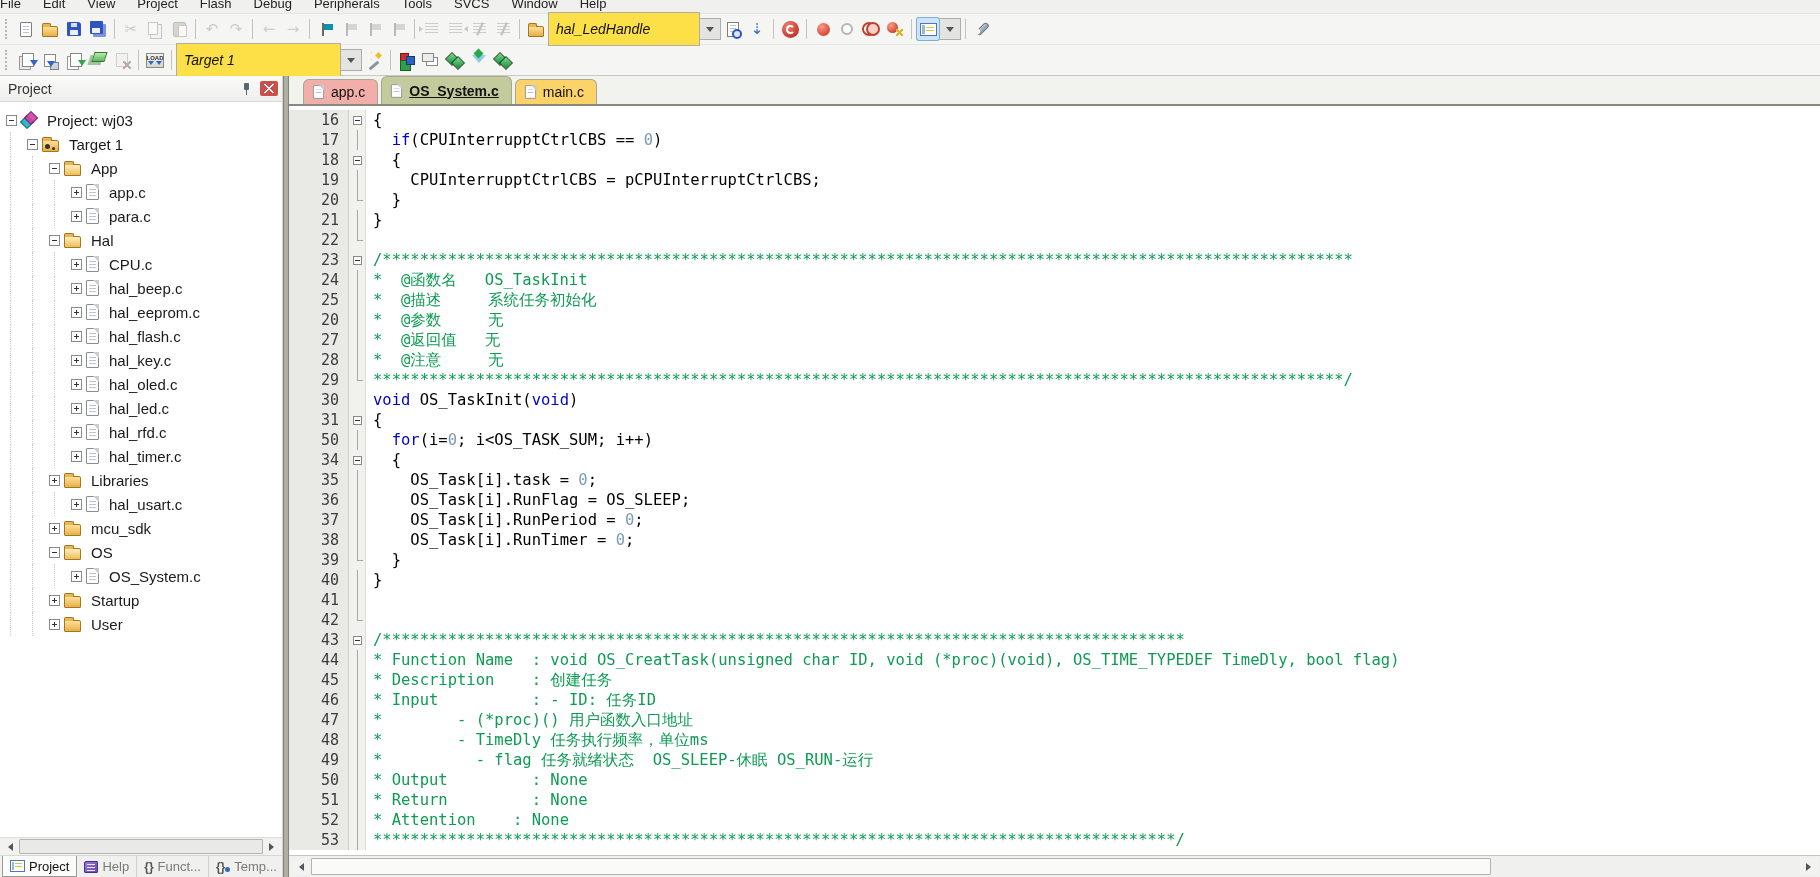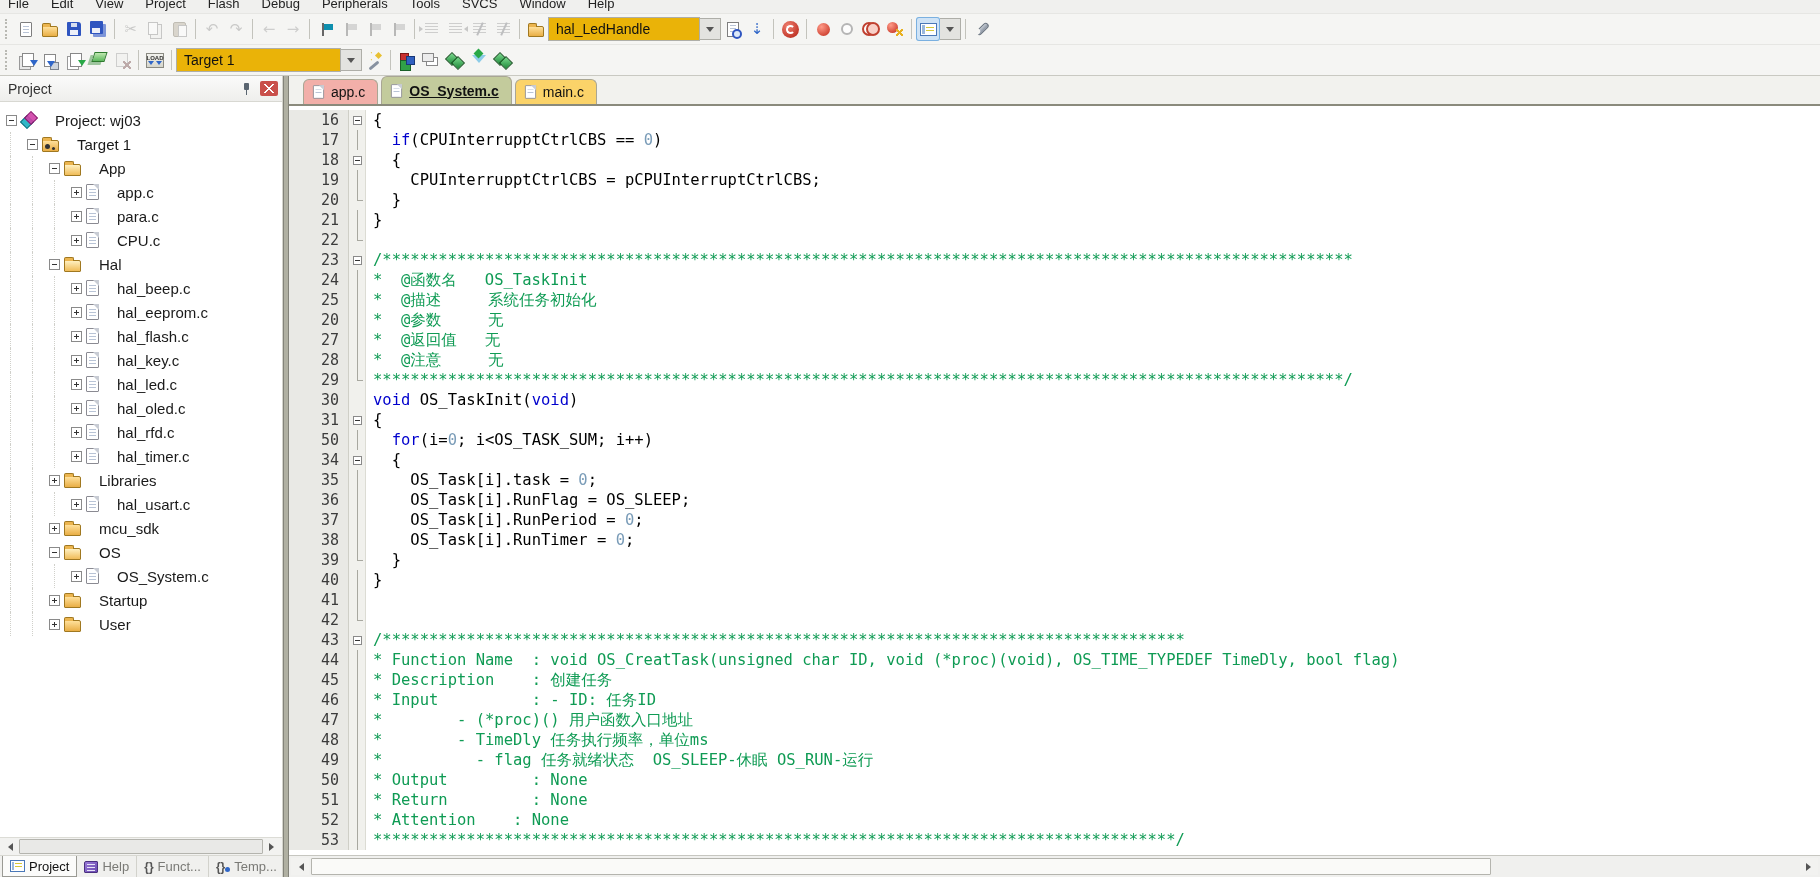--- a/index.html
+++ b/index.html
@@ -1,36 +1,36 @@
 <!DOCTYPE html>
 <html><head>
 <meta charset="utf-8">
 <style>
   * { margin:0; padding:0; box-sizing:border-box; }
   html,body { width:1820px; height:877px; overflow:hidden;
     font-family:"Liberation Sans","DejaVu Sans",sans-serif; background:#f0f0ee; }
 
   
-  #menubar { height:13px; background:#f0f0ee; overflow:hidden; padding-left:8px; }
+  #menubar { height:13px; background:#f0f0ee; overflow:hidden; }
   #menubar .mrow { display:flex; gap:22px; margin-top:-4px; }
   .mitem { font-size:13px; color:#222; white-space:nowrap; }
 
   
   .toolbar { height:31px; background:#f5f5f3; display:flex; align-items:center;
     padding:0 4px; border-top:1px solid #e6e6e3; }
   #toolbar2 { height:32px; border-bottom:1px solid #c9c9c2; }
   .grip { width:5px; height:20px; border-left:2px dotted #b9b9b3; margin:0 4px 0 1px; }
   .tsep { width:1px; height:20px; background:#c3c3bc; margin:0 4px; }
   .tbi { width:24px; height:24px; display:flex; align-items:center; justify-content:center;
     border-radius:3px; position:relative; flex:none; }
   .tbi.pressed { background:#cfe3f6; box-shadow:inset 0 0 0 1px #7ab0e0; }
   .dis { opacity:.42; filter:grayscale(70%); }
   .glyph { font-size:15px; line-height:1; font-family:"DejaVu Sans",sans-serif; }
-  .combo { height:24px; background:#eab308; border:1px solid #aeaea8; display:flex;
-    align-items:center; padding:0 7px; flex:none; }
+  .combo { height:34px; background:#fde047; border:1px solid #aeaea8; display:flex;
+    align-items:center; padding:0 7px; flex:none;font-style:italic; }
   .ctext { font-size:14px; color:#111; white-space:nowrap; }
   .dropbtn { width:21px; height:22px; background:#e3e3e0; border:1px solid #aeaea8;
     border-left:none; display:flex; align-items:center; justify-content:center; flex:none; }
   .tri-d { width:0; height:0; border:4px solid transparent; border-top:5px solid #555; margin-top:4px; }
   .micro { font-size:6px; line-height:1; color:#333; font-weight:bold; }
 
   
   .s-doc { width:12px; height:15px; background:#fff; border:1px solid #7e7e7e; border-radius:1px; position:relative; }
   .s-doc::after { content:""; position:absolute; left:2px; top:3px; width:6px; height:8px;
     background:repeating-linear-gradient(#b9c4d6 0 1px,transparent 1px 3px); }
@@ -150,21 +150,21 @@
     background:linear-gradient(45deg,transparent 44%,#fff 44% 56%,transparent 56%),
                linear-gradient(-45deg,transparent 44%,#fff 44% 56%,transparent 56%); }
   #tree { flex:1; background:#fff; overflow:hidden; padding-top:6px; }
   .trow { height:24px; display:flex; align-items:center; white-space:nowrap; }
   .tind { width:22px; height:100%; flex:none; border-left:1px dotted #d0d0ca; margin-left:10px; width:11px; }
   .tind + .tind { margin-left:11px; }
   .exp { width:11px; height:11px; border:1px solid #8a8a8a; background:#fff; flex:none;
     margin:0 4px 0 6px; position:relative; }
   .exp::before { content:""; position:absolute; left:2px; right:2px; top:4px; height:1px; background:#333; }
   .exp.plus::after { content:""; position:absolute; top:2px; bottom:2px; left:4px; width:1px; background:#333; }
-  .tlabel { font-size:15px; color:#1a1a1a; margin-left:18px; }
+  .tlabel { font-size:15px; color:#1a1a1a; margin-left:10px; }
   .ti { flex:none; }
   .ti-proj { width:16px; height:15px; position:relative; }
   .ti-proj::before { content:""; position:absolute; left:1px; top:4px; width:8px; height:8px;
     background:#30b8c8; transform:rotate(45deg); border:1px solid #13707c; }
   .ti-proj::after { content:""; position:absolute; right:1px; top:0; width:8px; height:8px;
     background:#d040a8; transform:rotate(45deg); border:1px solid #7c1060; opacity:.9; }
   .ti-folder { width:17px; height:12px; background:linear-gradient(#ffe09a,#e9ae45);
     border:1px solid #a07820; border-radius:1px 2px 1px 1px; position:relative; margin-top:3px; }
   .ti-folder::before { content:""; position:absolute; top:-4px; left:-1px; width:8px; height:3px;
     background:#ecb54f; border:1px solid #a07820; border-bottom:none; border-radius:2px 2px 0 0; }
@@ -451,38 +451,38 @@
           <span class="tind"></span>
           <span class="tind"></span>
           <span class="tind"></span>
           <span class="exp plus"></span>
           <span class="ti ti-file"></span>
           <span class="tlabel">para.c</span>
         </div>
         <div class="trow">
           <span class="tind"></span>
           <span class="tind"></span>
-          <span class="tind"></span>
-          <span class="exp plus"></span>
-          <span class="ti ti-file"></span>
-          <span class="tlabel">CPU.c</span>
-        </div>
-        <div class="trow">
-          <span class="tind"></span>
-          <span class="tind"></span>
           <span class="exp"></span>
           <span class="ti ti-folder open"></span>
           <span class="tlabel">Hal</span>
         </div>
         <div class="trow">
           <span class="tind"></span>
           <span class="tind"></span>
           <span class="tind"></span>
           <span class="exp plus"></span>
           <span class="ti ti-file"></span>
+          <span class="tlabel">CPU.c</span>
+        </div>
+        <div class="trow">
+          <span class="tind"></span>
+          <span class="tind"></span>
+          <span class="tind"></span>
+          <span class="exp plus"></span>
+          <span class="ti ti-file"></span>
           <span class="tlabel">hal_beep.c</span>
         </div>
         <div class="trow">
           <span class="tind"></span>
           <span class="tind"></span>
           <span class="tind"></span>
           <span class="exp plus"></span>
           <span class="ti ti-file"></span>
           <span class="tlabel">hal_eeprom.c</span>
         </div>
@@ -501,29 +501,29 @@
           <span class="exp plus"></span>
           <span class="ti ti-file"></span>
           <span class="tlabel">hal_key.c</span>
         </div>
         <div class="trow">
           <span class="tind"></span>
           <span class="tind"></span>
           <span class="tind"></span>
           <span class="exp plus"></span>
           <span class="ti ti-file"></span>
+          <span class="tlabel">hal_oled.c</span>
+        </div>
+        <div class="trow">
+          <span class="tind"></span>
+          <span class="tind"></span>
+          <span class="tind"></span>
+          <span class="exp plus"></span>
+          <span class="ti ti-file"></span>
           <span class="tlabel">hal_led.c</span>
-        </div>
-        <div class="trow">
-          <span class="tind"></span>
-          <span class="tind"></span>
-          <span class="tind"></span>
-          <span class="exp plus"></span>
-          <span class="ti ti-file"></span>
-          <span class="tlabel">hal_oled.c</span>
         </div>
         <div class="trow">
           <span class="tind"></span>
           <span class="tind"></span>
           <span class="tind"></span>
           <span class="exp plus"></span>
           <span class="ti ti-file"></span>
           <span class="tlabel">hal_rfd.c</span>
         </div>
         <div class="trow">

